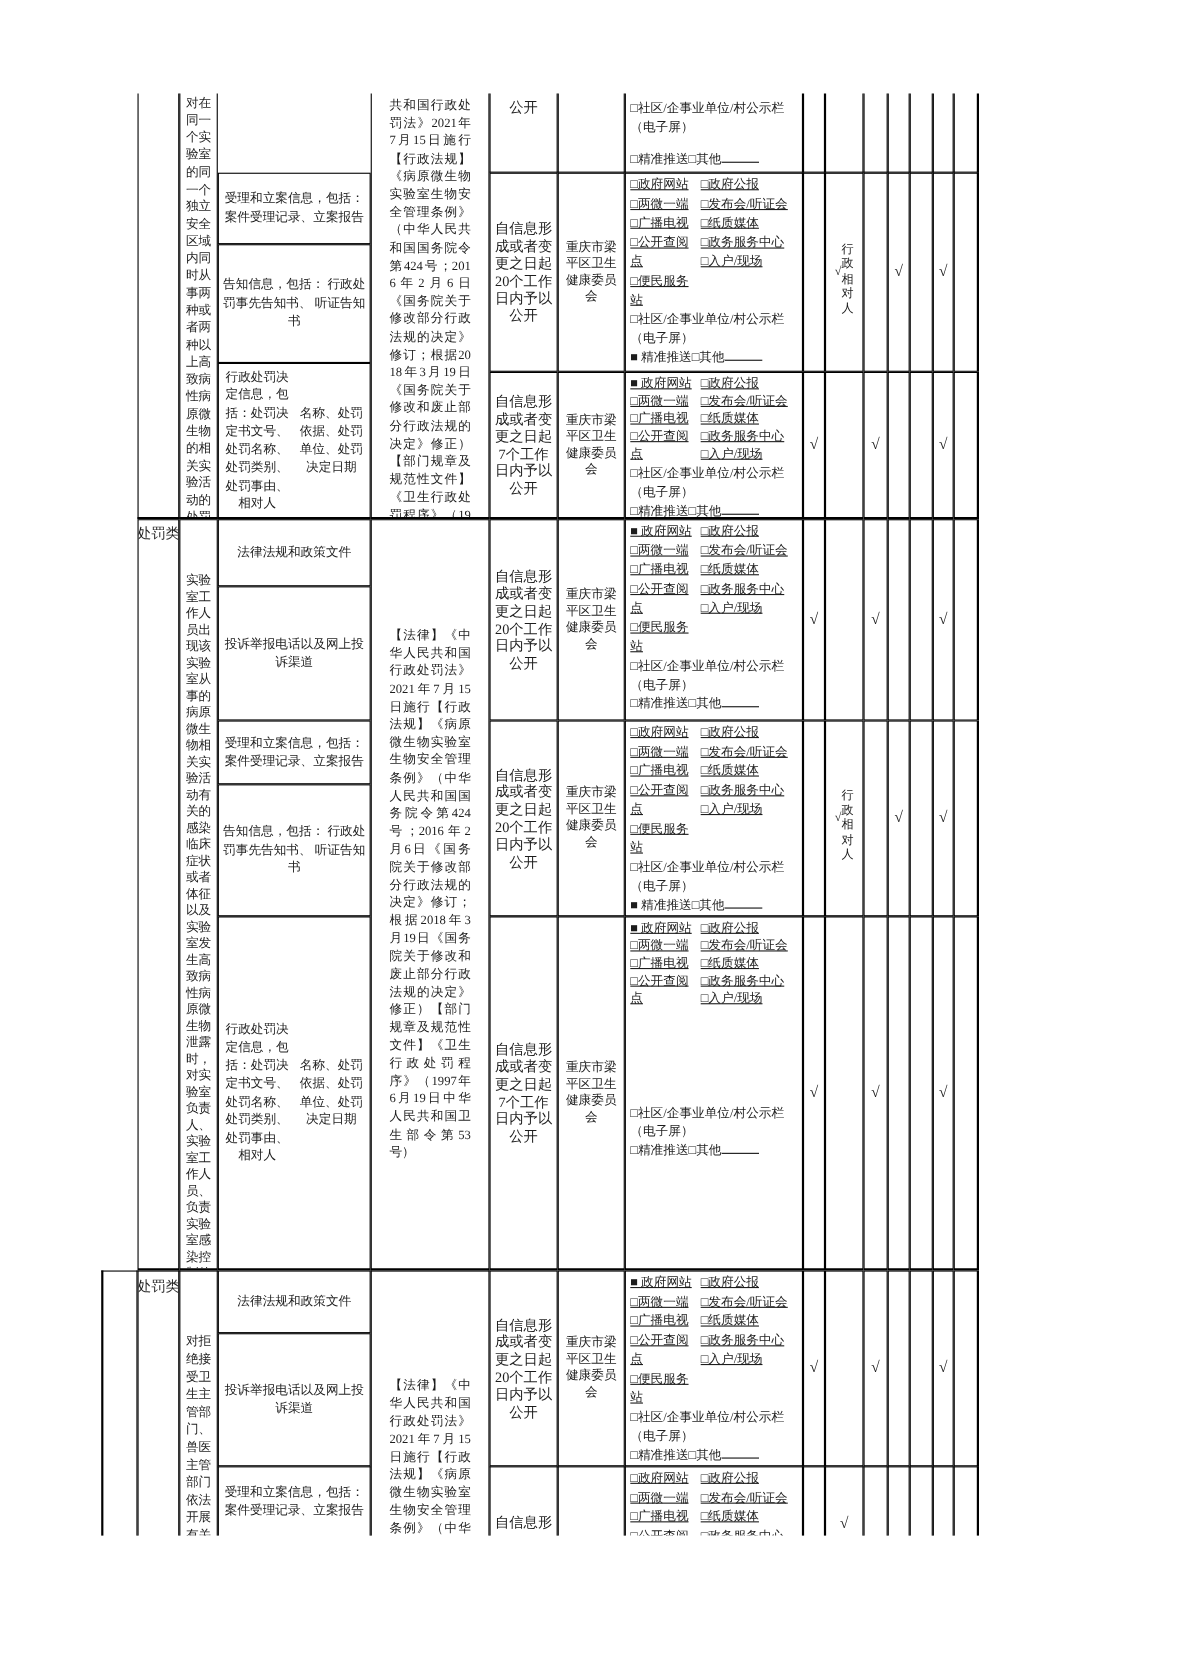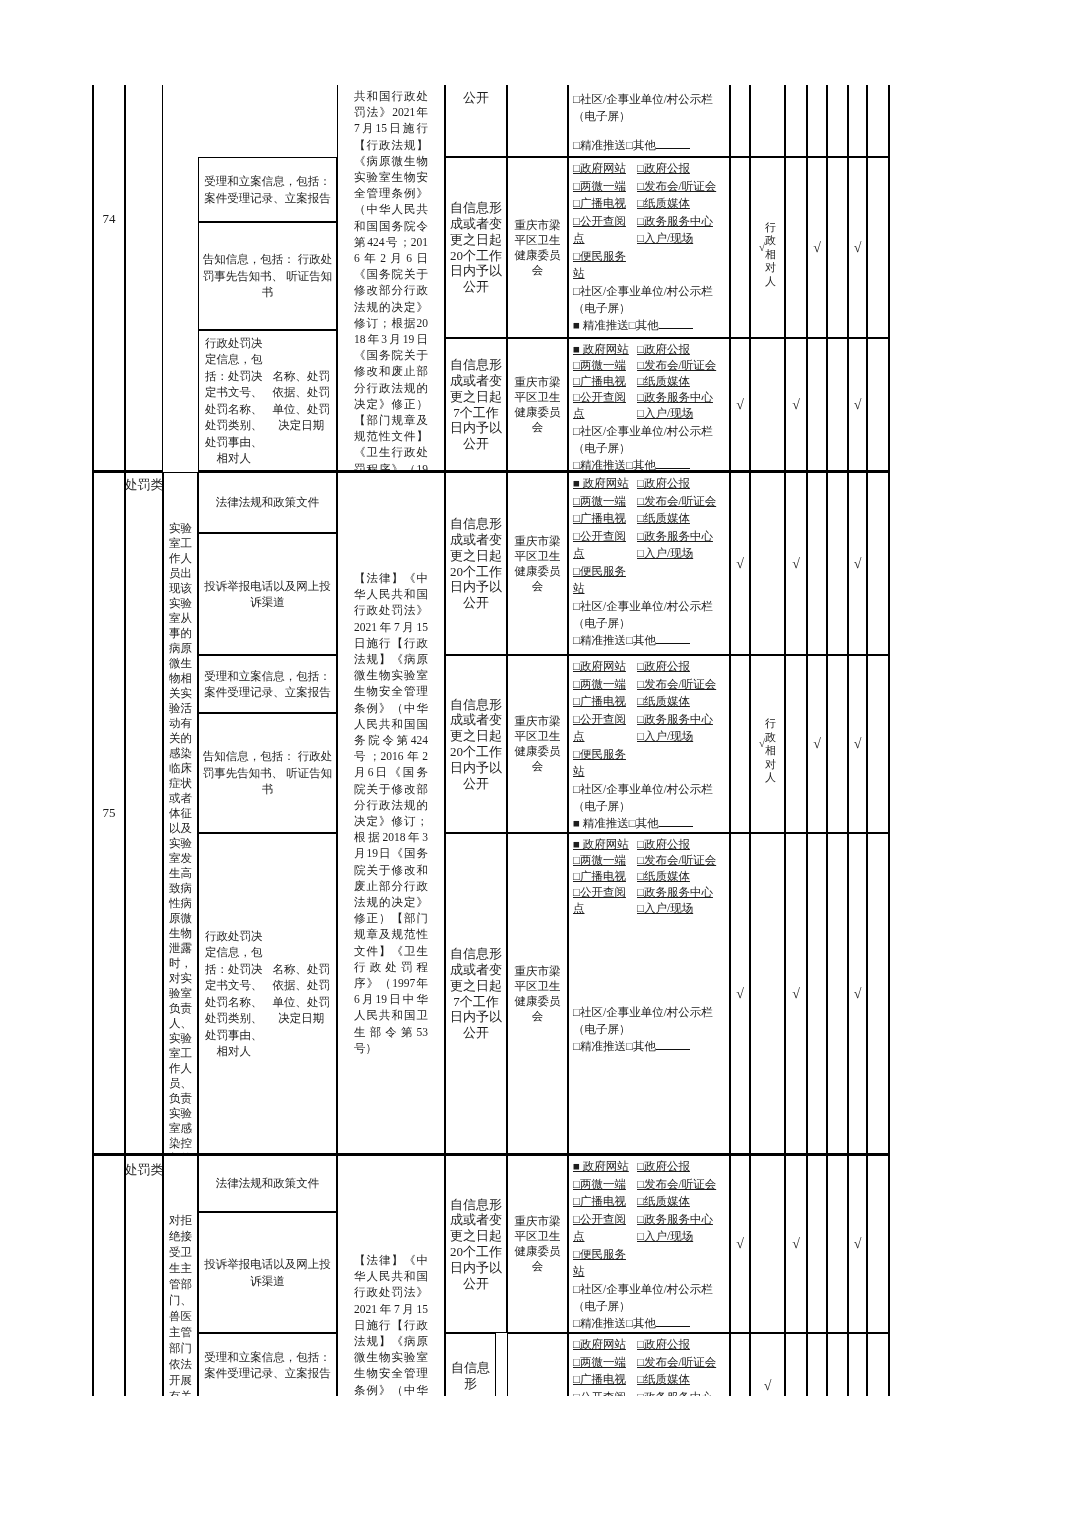--- a/index.html
+++ b/index.html
@@ -38,22 +38,22 @@
   .ch-l>div,.ch-r>div{line-height:17.5px;word-break:break-all;}
   .short .ch-l>div,.short .ch-r>div{line-height:16px;}
   .ch-board,.ch-push{line-height:17px;word-break:break-all;}
   .ul{display:inline-block;width:34px;border-bottom:1.5px solid #111;height:0.85em;}
   .oth{}
 </style>
 </head>
 <body>
 
 <div id="page">
-    <div class="cell nt b2 l2 num vtop" style="left: 92px; width: 33px; top: 85px; height: 387px; padding-top: 126px;">74</div>
     <div class="cell nt b2" style="left: 125px; width: 38px; top: 85px; height: 387px;"></div>
+    <div class="cell nt b2 desc d74 vtop" style="left: 163px; width: 35px; top: 85px; height: 387px;">对在同一个实验室的同一个独立安全区域内同时从事两种或者两种以上高致病性病原微生物的相关实验活动的处罚</div>
     <div class="cell info" style="left: 198px; width: 139px; top: 157px; height: 65px;">受理和立案信息，包括： 案件受理记录、立案报告</div>
     <div class="cell info" style="left: 198px; width: 139px; top: 222px; height: 108px;">告知信息，包括： 行政处罚事先告知书、 听证告知书</div>
     <div class="cell info b2" style="left: 198px; width: 139px; top: 330px; height: 142px;">
       <span class="blk">行政处罚决定信息，包括：处罚决定书文号、处罚名称、处罚类别、处罚事由、相对人</span>
       <span class="blk">名称、处罚依据、处罚单位、处罚决定日期</span>
     </div>
     <div class="cell nt b2 legal vtop" style="left: 337px; width: 108px; top: 85px; height: 387px; padding-top: 3px;">共和国行政处罚法》2021年7月15日施行【行政法规】《病原微生物实验室生物安全管理条例》（中华人民共和国国务院令第424号；2016年2月6日《国务院关于修改部分行政法规的决定》修订；根据2018年3月19日《国务院关于修改和废止部分行政法规的决定》修正）【部门规章及规范性文件】《卫生行政处罚程序》（1997年6月19日中华人民共和国卫生部令第53号）</div>
     <div class="cell nt tim vtop" style="left: 445px; width: 62px; top: 85px; height: 72px; padding-top: 5px;">公开</div>
     <div class="cell tim" style="left: 445px; width: 62px; top: 157px; height: 181px;">自信息形成或者变更之日起20个工作日内予以公开</div>
     <div class="cell tim b2" style="left: 445px; width: 62px; top: 338px; height: 134px;">自信息形成或者变更之日起7个工作日内予以公开</div>
@@ -100,21 +100,20 @@
           <div>□纸质媒体</div>
           <div>□政务服务中心</div>
           <div>□入户/现场</div>
         </div>
       </div>
       <div style="height:2px"></div>
       <div class="ch-board">□社区/企事业单位/村公示栏</div>
       <div class="ch-board">（电子屏）</div>
       <div class="ch-push">□精准推送<span class="oth">□其他</span><span class="ul"></span></div>
     </div>
-    <div class="cell b2 l2 num" style="left: 92px; width: 33px; top: 472px; height: 683px;">75</div>
     <div class="cell b2 cat cat75 vtop" style="left: 125px; width: 38px; top: 472px; height: 683px;">
       <br>
       <br>
       <span>处</span>
       <br>
       <span>罚</span>
       <br>
       <span>类</span>
       <br>
       <br>
@@ -209,21 +208,21 @@
       <span>类</span>
       <br>
       <br>
     </div>
     <div class="cell nb desc d76 vtop" style="left: 163px; width: 35px; top: 1155px; height: 241px;">对拒绝接受卫生主管部门、兽医主管部门依法开展有关高致病性病原微生物扩散的</div>
     <div class="cell info" style="left: 198px; width: 139px; top: 1155px; height: 57px;">法律法规和政策文件</div>
     <div class="cell info" style="left: 198px; width: 139px; top: 1212px; height: 121px;">投诉举报电话以及网上投诉渠道</div>
     <div class="cell info nb" style="left: 198px; width: 139px; top: 1333px; height: 63px;">受理和立案信息，包括： 案件受理记录、立案报告</div>
     <div class="cell nb legal vtop" style="left: 337px; width: 108px; top: 1155px; height: 241px; padding-top: 96px;">【法律】《中华人民共和国行政处罚法》2021年7月15日施行【行政法规】《病原微生物实验室生物安全管理条例》（中华人民共和国国务院令第424号；2016年2月6日《国务院关于修改</div>
     <div class="cell tim" style="left: 445px; width: 62px; top: 1155px; height: 178px;">自信息形成或者变更之日起20个工作日内予以公开</div>
-    <div class="cell tim nb vbot" style="left: 445px; width: 51px; top: 1333px; height: 63px; padding-bottom: 4px;">自信息形</div>
+    <div class="cell tim nb vbot" style="left: 445px; width: 62px; top: 1333px; height: 63px; padding-bottom: 4px;">自信息形</div>
     <div class="cell ent" style="left: 507px; width: 61px; top: 1155px; height: 178px;">重庆市梁平区卫生健康委员会</div>
     <div class="cell nb" style="left: 507px; width: 61px; top: 1333px; height: 63px;"></div>
     <div class="cell chcell" style="left: 568px; width: 162px; top: 1155px; height: 178px;">
       <div class="ch-cols">
         <div class="ch-l">
           <div>■ 政府网站</div>
           <div>□两微一端</div>
           <div>□广播电视</div>
           <div>□公开查阅点</div>
           <div>□便民服务站</div>

